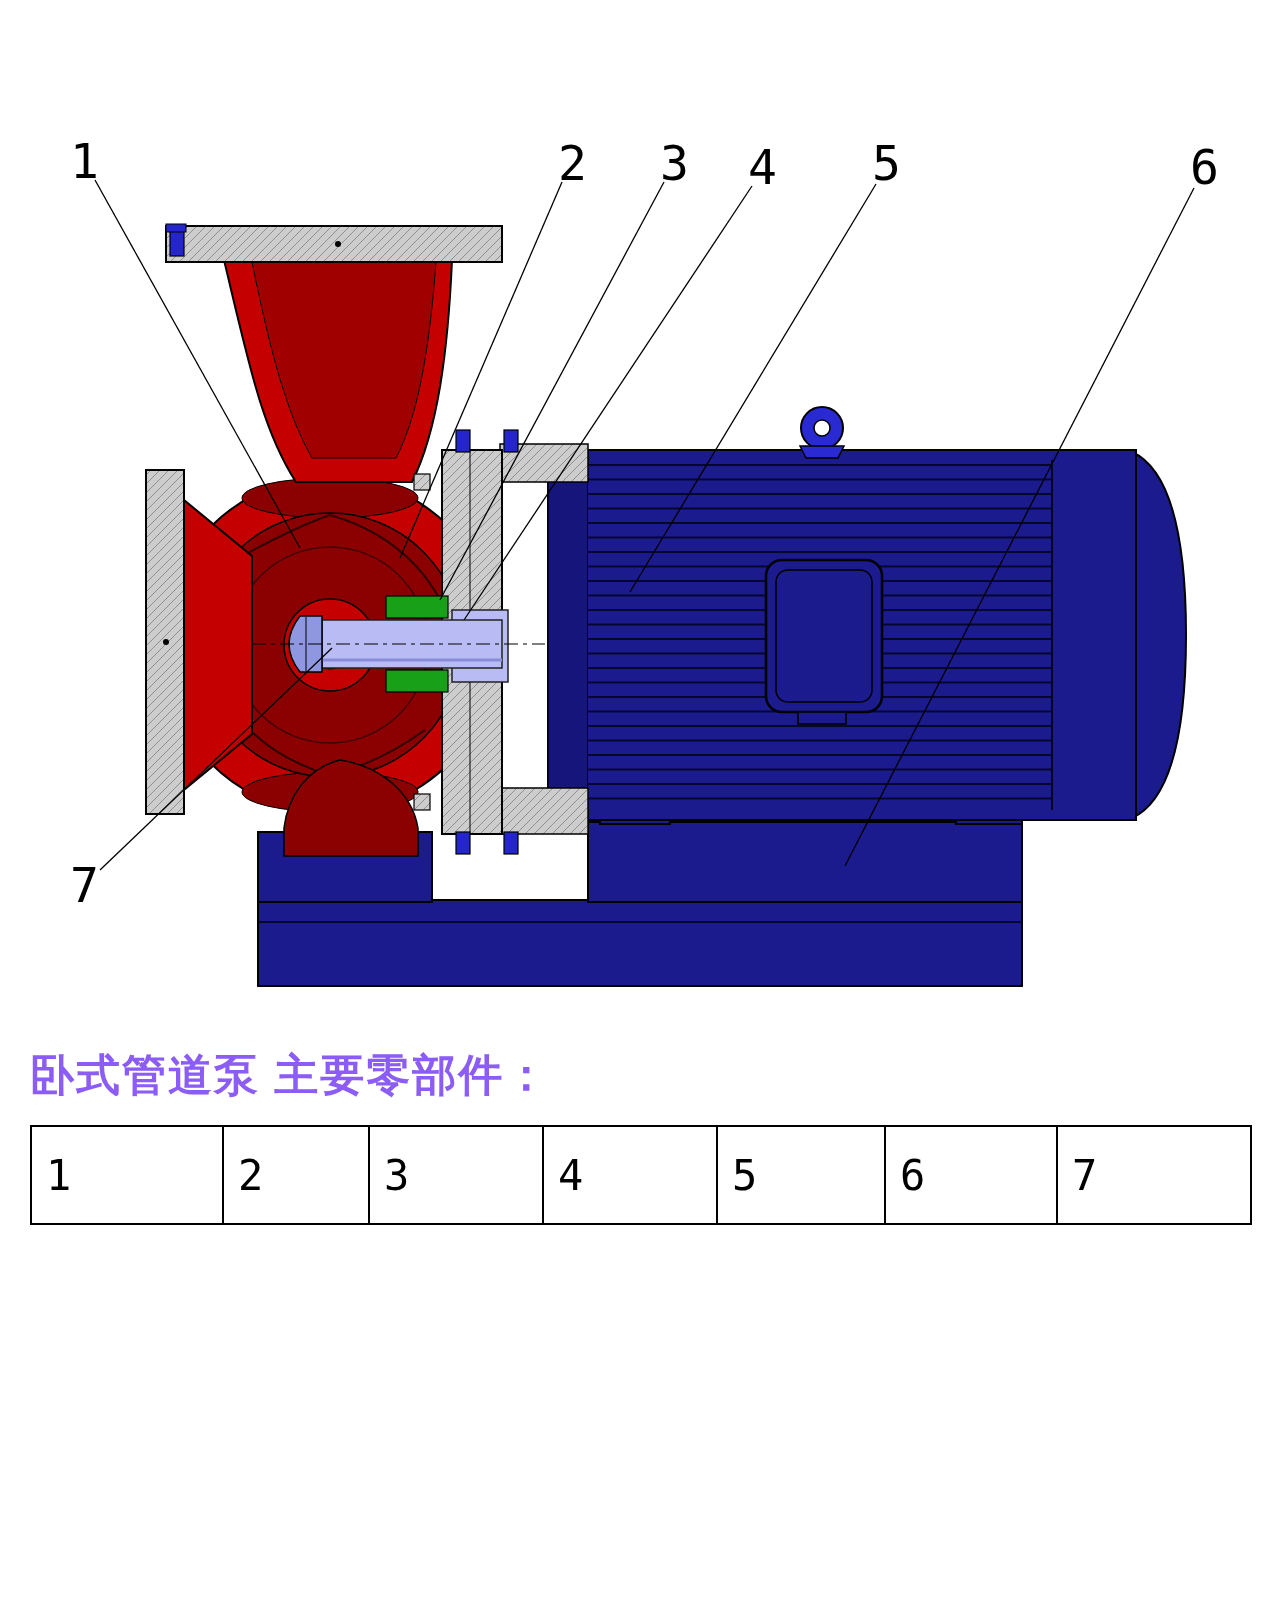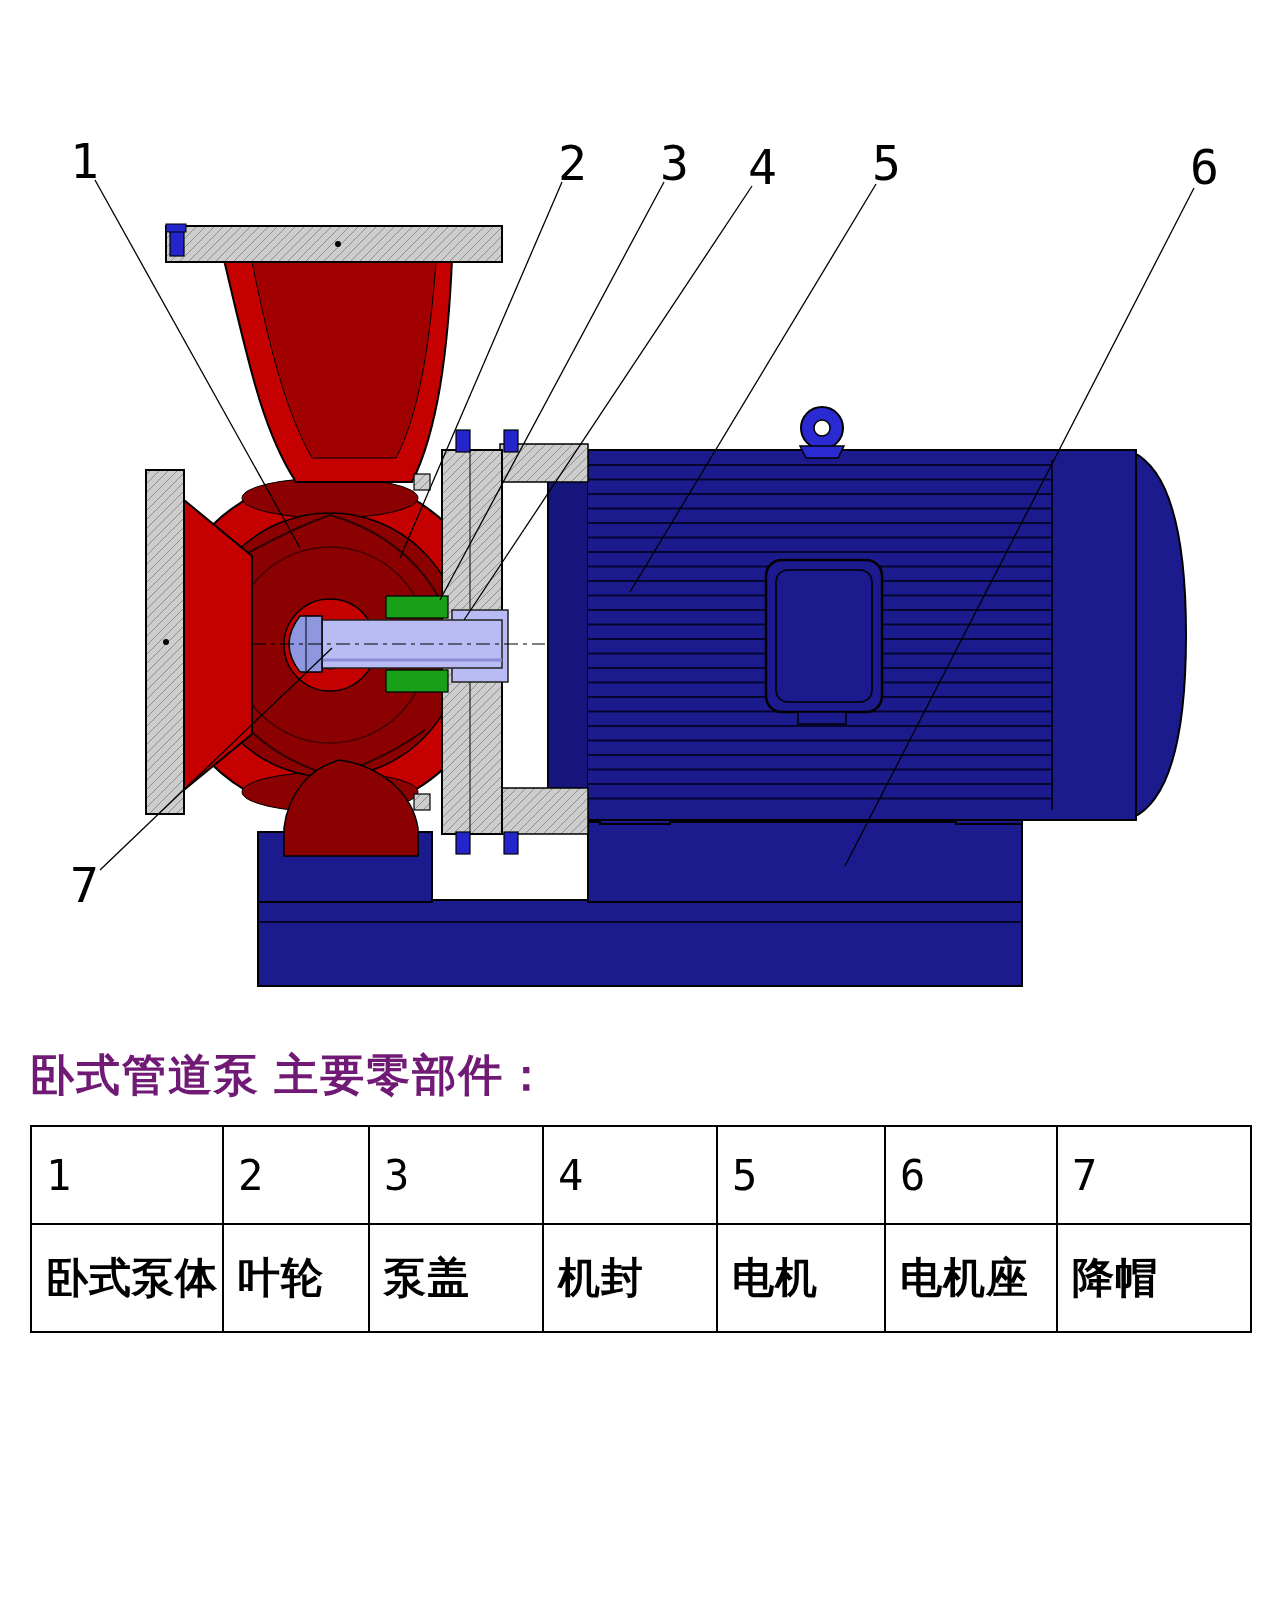--- a/index.html
+++ b/index.html
@@ -1,20 +1,20 @@
 <!DOCTYPE html>
 <html><head>
 <meta charset="utf-8">
 <style>
   html,body{margin:0;padding:0;background:#ffffff;}
   body{width:1280px;height:1600px;position:relative;font-family:"Liberation Sans","DejaVu Sans",sans-serif;}
   .stage{position:absolute;left:0;top:0;width:1280px;height:1600px;}
   svg{position:absolute;left:0;top:0;}
   .callout-num{font-family:"DejaVu Sans Mono",monospace;font-size:48px;fill:#000;font-weight:400;}
-  .caption{position:absolute;left:30px;top:1046px;font-size:44px;font-weight:bold;color:#701a75;letter-spacing:2px;}
+  .caption{position:absolute;left:30px;top:1046px;font-size:44px;font-weight:bold;color:#8b5cf6;letter-spacing:2px;}
   table.parts{position:absolute;left:30px;top:1125px;width:1220px;border-collapse:collapse;table-layout:fixed;background:#fff;}
   table.parts td{border:2px solid #000;padding:0 0 0 14px;overflow:hidden;}
   tr.num-row td{height:96px;font-family:"DejaVu Sans Mono",monospace;font-size:42px;font-weight:400;vertical-align:middle;}
   tr.name-row td{height:106px;font-size:42px;font-weight:bold;vertical-align:middle;letter-spacing:1px;}
 </style>
 </head>
 <body>
 
 <div class="stage">
 
@@ -163,25 +163,16 @@
     <tbody>
         <tr class="num-row">
       <td>1</td>
       <td>2</td>
       <td>3</td>
       <td>4</td>
       <td>5</td>
       <td>6</td>
       <td>7</td>
     </tr>
-    <tr class="name-row">
-      <td>卧式泵体</td>
-      <td>叶轮</td>
-      <td>泵盖</td>
-      <td>机封</td>
-      <td>电机</td>
-      <td>电机座</td>
-      <td>降帽</td>
-    </tr>
   </tbody>
     </table>
 
 </div>
 
 </body></html>

